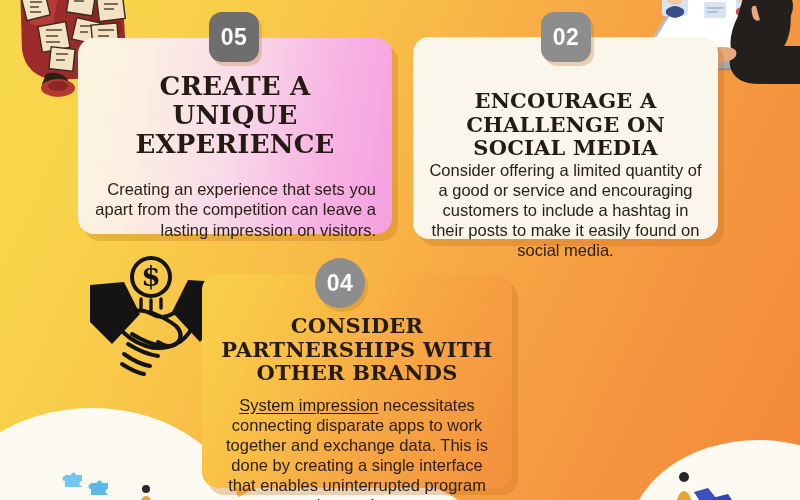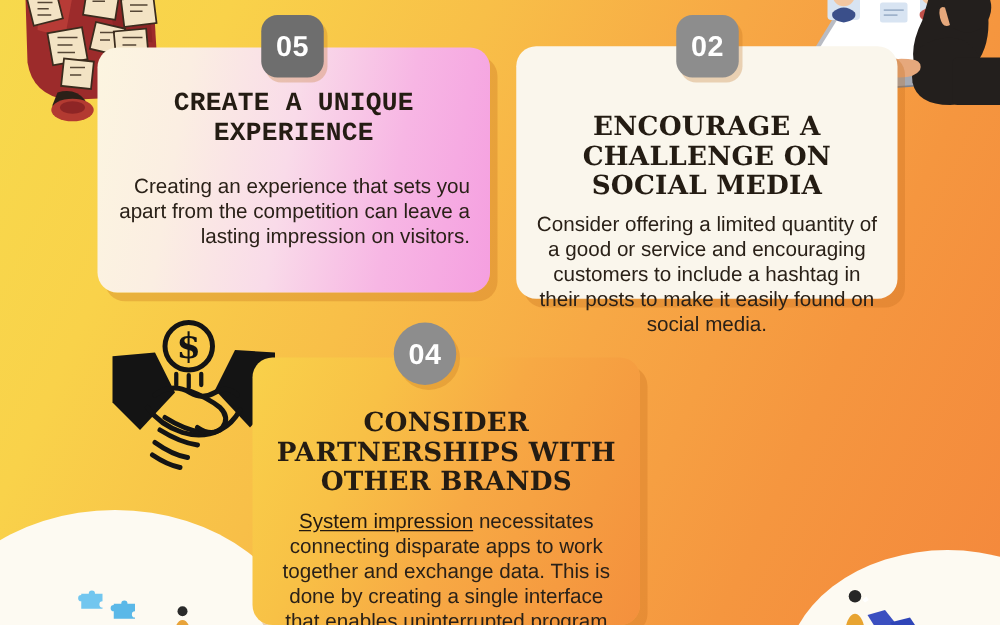--- a/index.html
+++ b/index.html
@@ -122,34 +122,34 @@
     color: #231a11;
   }
 
   
   #card-1 {
     left: 78px; top: 38px; width: 314px; height: 196px;
     background: linear-gradient(100deg,
                 #fcf5e0 0%, #fbeee2 22%, #f9dbe9 48%,
                 #f7b6e4 74%, #f59fe0 100%);
   }
-  #card-1 .card-title { font-size: 21px; margin: 20px 0 0; font-family: Liberation Mono, monospace; }
+  #card-1 .card-title { font-size: 26px; margin: 20px 0 0; }
   #card-1 .card-body  { font-size: 16.5px; margin-top: 20px; text-align: right; }
 
   
   #card-2 {
     left: 413px; top: 37px; width: 305px; height: 202px;
     background: #faf6ec;
   }
   #card-2 .card-title { font-size: 21px; margin: 38px 0 0; }
-  #card-2 .card-body  { font-size: 16.5px; margin-top: 10px; }
+  #card-2 .card-body  { font-size: 16.5px; }
 
   
   #card-3 {
-    left: 202px; top: 286px; width: 310px; height: 214px;
+    left: 202px; top: 274px; width: 310px; height: 214px;
     background: linear-gradient(115deg,
                 #f9d14a 0%, #f8c146 28%, #f7a944 55%,
                 #f59b40 80%, #f4903d 100%);
   }
   #card-3 .card-title { font-size: 21px; margin: 26px 0 0; }
   #card-3 .card-body  { font-size: 16.5px; margin-top: 10px; }
 
   
   .badge {
     position: absolute;

